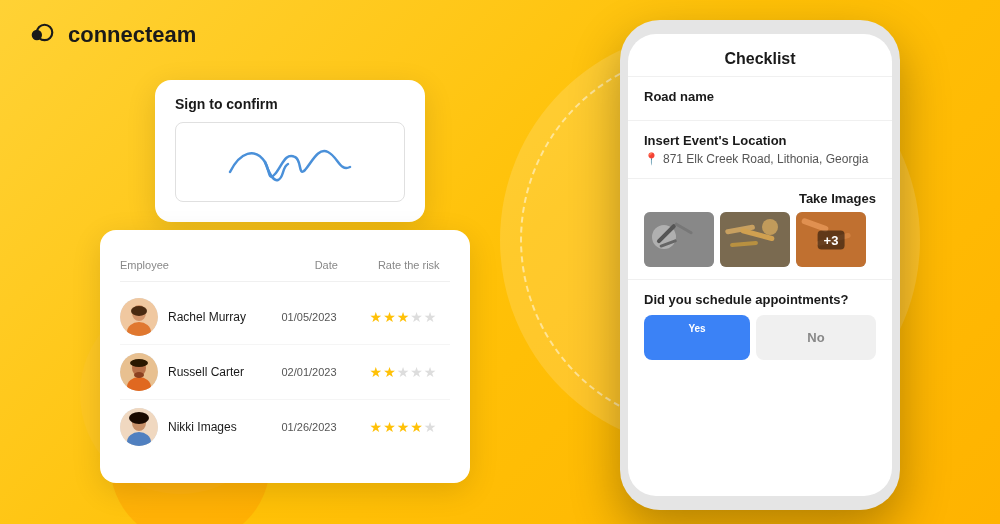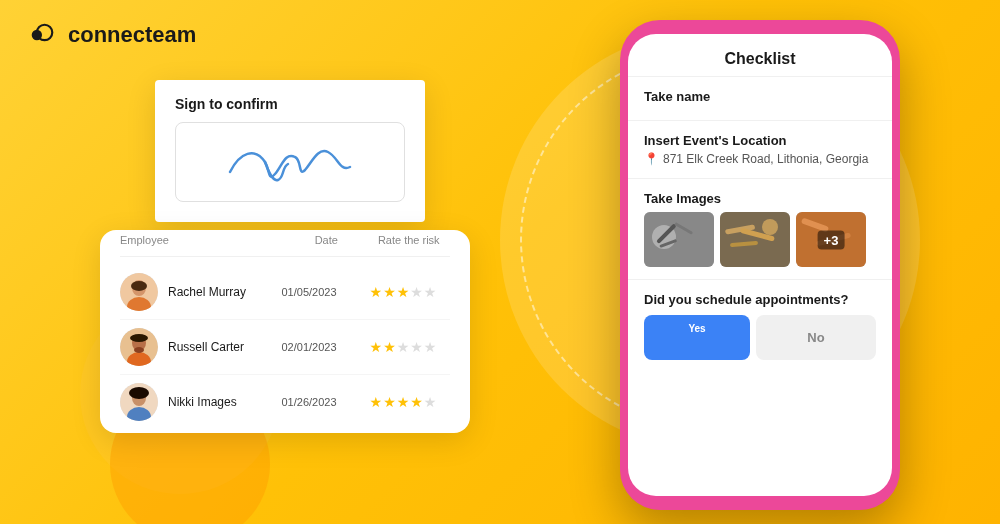--- a/index.html
+++ b/index.html
@@ -73,21 +73,21 @@
       height: 24px;
     }
 
     
     .sign-card {
       position: absolute;
       top: 80px;
       left: 155px;
       width: 270px;
       background: white;
-      border-radius: 4px;
+      border-radius: 16px;
       padding: 16px 20px 20px;
       box-shadow: 0 8px 30px rgba(0,0,0,0.12);
     }
     .sign-card-title {
       font-size: 14px;
       font-weight: 700;
       color: #1a1a1a;
       margin-bottom: 10px;
     }
     .sign-area {
@@ -106,21 +106,21 @@
     }
 
     
     .table-card {
       position: absolute;
       top: 230px;
       left: 100px;
       width: 370px;
       background: white;
       border-radius: 16px;
-      padding: 4px 20px;
+      padding: 29px 20px;
       box-shadow: 0 8px 30px rgba(0,0,0,0.12);
     }
     .table-header {
       display: flex;
       justify-content: space-between;
       padding-bottom: 10px;
       border-bottom: 1px solid #f0f0f0;
       margin-bottom: 8px;
     }
     .table-header-cell {
@@ -175,21 +175,21 @@
     .star-filled { color: #FFC107; }
     .star-empty { color: #ddd; }
 
     
     .phone {
       position: absolute;
       top: 20px;
       right: 100px;
       width: 280px;
       height: 490px;
-      background: #ec4899;
+      background: #e5e5e5;
       border-radius: 40px;
       padding: 14px 8px;
       box-shadow: 0 20px 50px rgba(0,0,0,0.3);
     }
     .phone-screen {
       background: white;
       border-radius: 28px;
       width: 100%;
       height: 100%;
       overflow: hidden;
@@ -230,20 +230,21 @@
       align-items: center;
       gap: 4px;
     }
     .location-icon {
       color: #888;
       font-size: 12px;
     }
     .images-section {
       padding: 12px 16px;
       border-bottom: 1px solid #f0f0f0;
+      text-align: right;
     }
     .images-row {
       display: flex;
       gap: 6px;
       margin-top: 6px;
     }
     .img-thumb {
       width: 70px;
       height: 55px;
       border-radius: 6px;
@@ -395,21 +396,21 @@
 </div>
 
 <div class="phone">
   <div class="phone-screen">
     <div class="phone-header">
       <div class="phone-title">Checklist</div>
     </div>
     <div class="phone-content">
 
       <div class="checklist-section">
-        <div class="checklist-label">Take name</div>
+        <div class="checklist-label">Road name</div>
       </div>
 
       <div class="checklist-section">
         <div class="checklist-label">Insert Event's Location</div>
         <div class="location-row">
           <span class="location-icon">📍</span>
           <div class="checklist-value">871 Elk Creek Road, Lithonia, Georgia</div>
         </div>
       </div>
 

